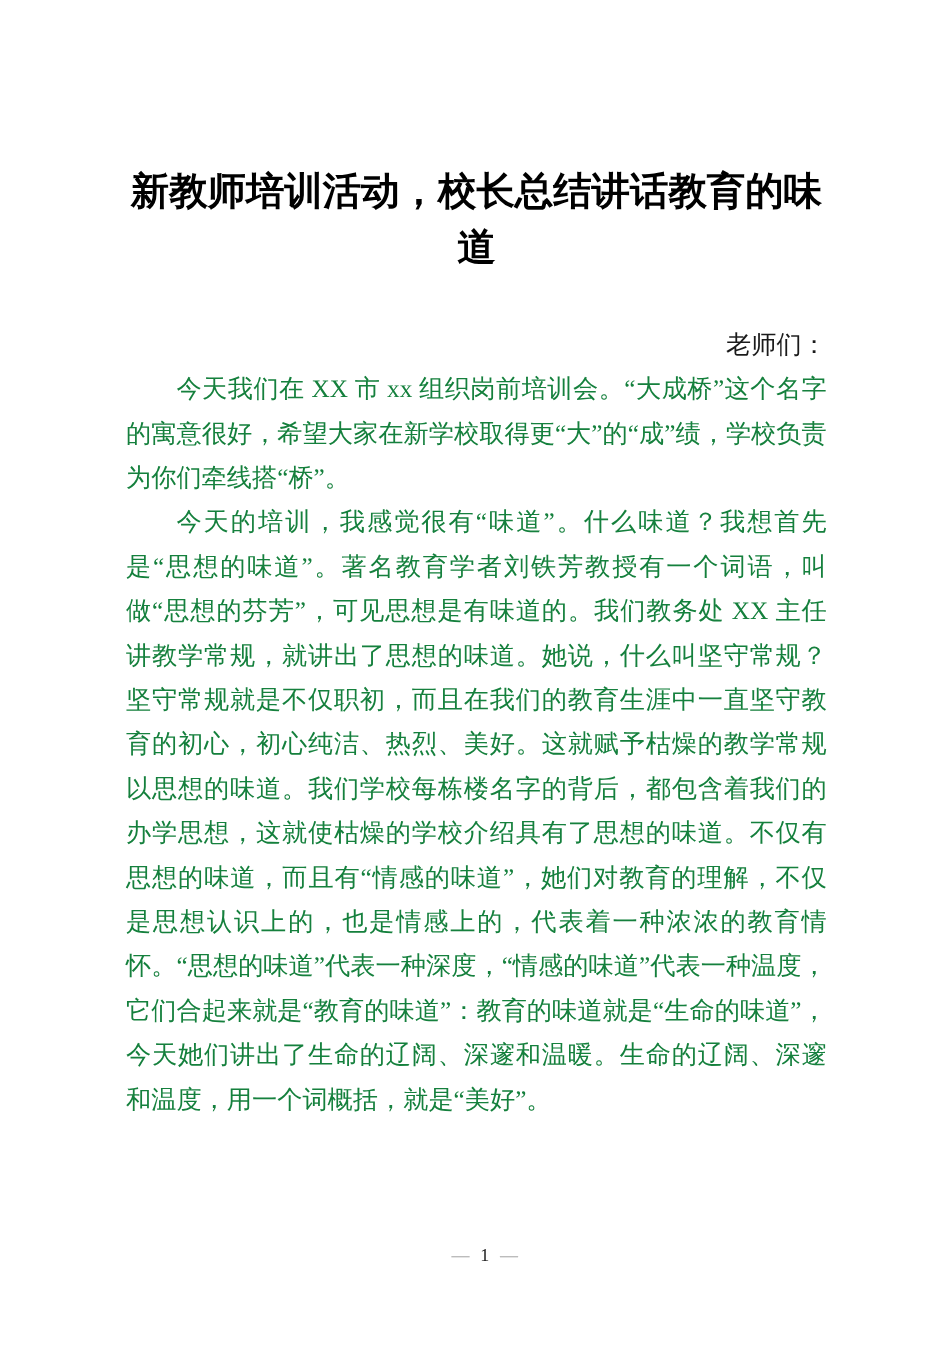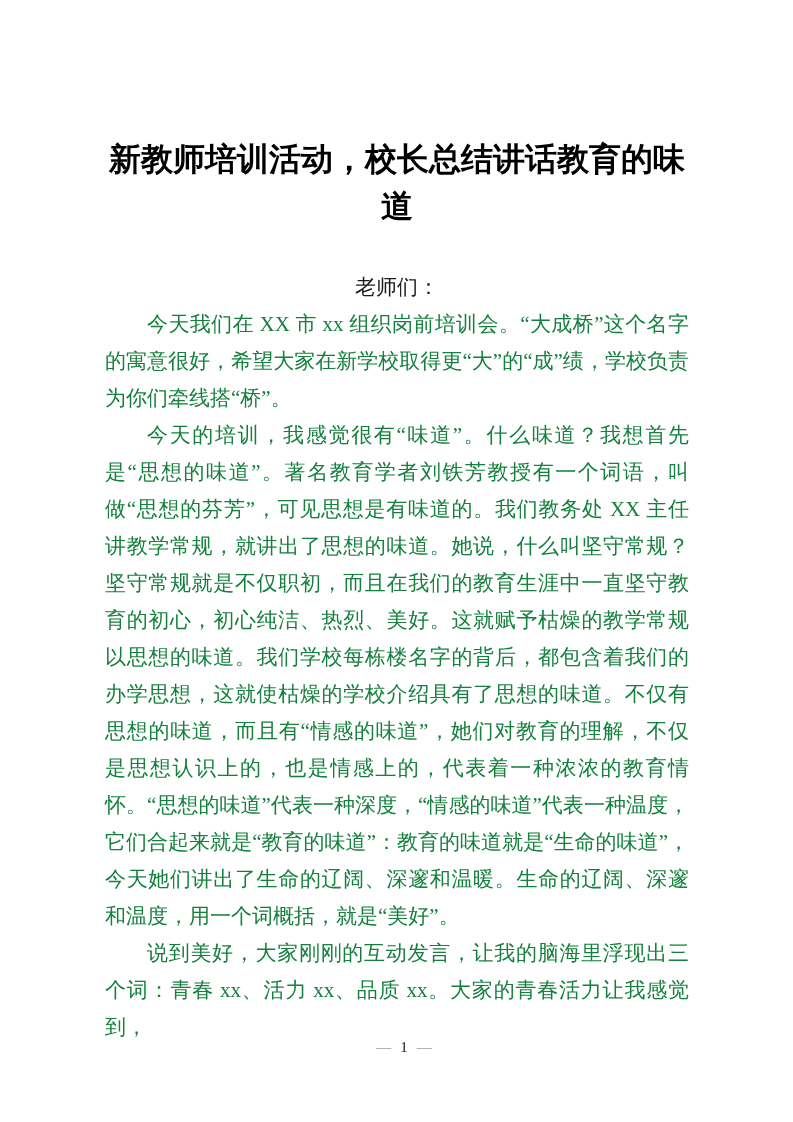--- a/index.html
+++ b/index.html
@@ -30,21 +30,21 @@
     line-height: 47px;
     text-align: center;
     letter-spacing: 0;
     color: #000000;
     font-family: "Liberation Serif", "DejaVu Serif", serif;
   }
   .salutation {
     margin: 0;
     font-size: 21px;
     line-height: 37px;
-    text-align: center;
+    text-align: right;
     color: #1a1a1a;
   }
   .para {
     margin: 0;
     font-size: 21px;
     line-height: 37px;
     text-align: justify;
     text-indent: 42px;
     color: #15803d;
   }
@@ -67,19 +67,18 @@
 </style>
 </head>
 <body>
 
 <div class="page">
   <div class="content">
     <h1 class="title">新教师培训活动，校长总结讲话教育的味道</h1>
     <p class="salutation">老师们：</p>
     <p class="para">今天我们在 XX 市 xx 组织岗前培训会。“大成桥”这个名字的寓意很好，希望大家在新学校取得更“大”的“成”绩，学校负责为你们牵线搭“桥”。</p>
     <p class="para">今天的培训，我感觉很有“味道”。什么味道？我想首先是“思想的味道”。著名教育学者刘铁芳教授有一个词语，叫做“思想的芬芳”，可见思想是有味道的。我们教务处 XX 主任讲教学常规，就讲出了思想的味道。她说，什么叫坚守常规？坚守常规就是不仅职初，而且在我们的教育生涯中一直坚守教育的初心，初心纯洁、热烈、美好。这就赋予枯燥的教学常规以思想的味道。我们学校每栋楼名字的背后，都包含着我们的办学思想，这就使枯燥的学校介绍具有了思想的味道。不仅有思想的味道，而且有“情感的味道”，她们对教育的理解，不仅是思想认识上的，也是情感上的，代表着一种浓浓的教育情怀。“思想的味道”代表一种深度，“情感的味道”代表一种温度，它们合起来就是“教育的味道”：教育的味道就是“生命的味道”，今天她们讲出了生命的辽阔、深邃和温暖。生命的辽阔、深邃和温度，用一个词概括，就是“美好”。</p>
-    <p class="para">说到美好，大家刚刚的互动发言，让我的脑海里浮现出三个词：青春 xx、活力 xx、品质 xx。大家的青春活力让我感觉到，</p>
   </div>
 
   <div class="footer">
     <span class="dash">—</span><span class="num">1</span><span class="dash">—</span>
   </div>
 </div>
 
 </body></html>

